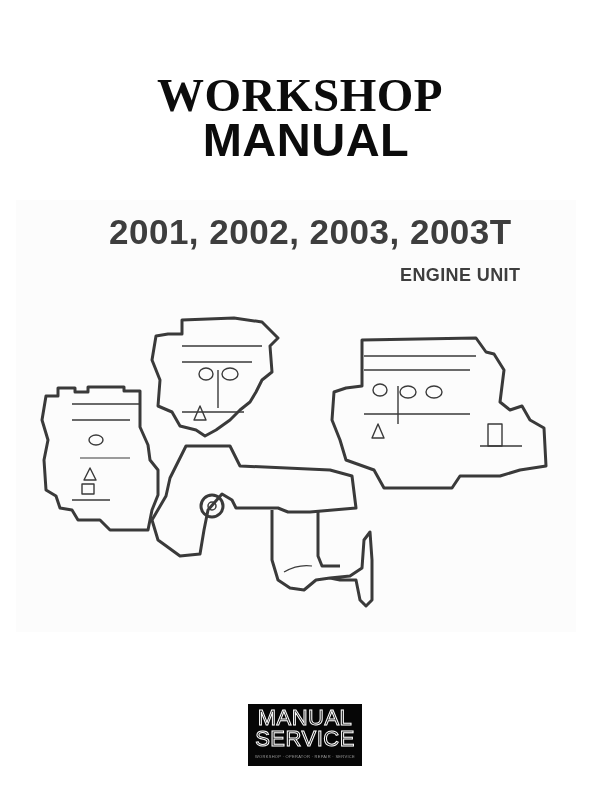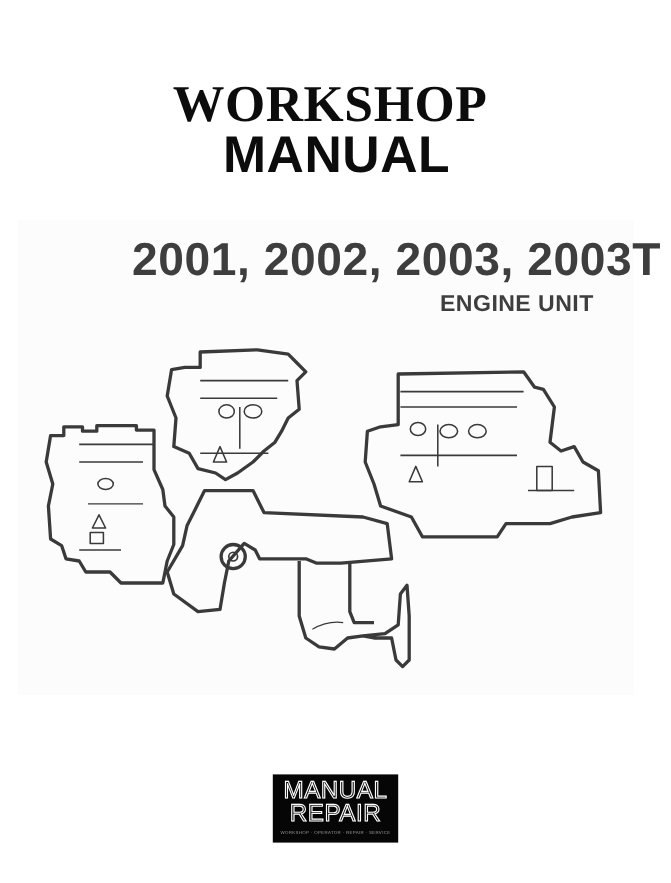--- a/index.html
+++ b/index.html
@@ -10,25 +10,25 @@
   .title {
     position:absolute; left:0; width:600px; text-align:center;
     font-weight:bold; color:#0c0c0c; font-size:47px; line-height:46px; letter-spacing:0.5px;
   }
   #t1 { top:72px;font-family:Liberation Serif, serif; }
   #t2 { top:117px; left:6px; }
   .scan {
     position:absolute; left:16px; top:200px; width:560px; height:432px; background:#fcfcfc;
   }
   .models {
-    position:absolute; left:120px; top:212px; font-weight:bold; font-size:42px;
+    position:absolute; left:109px; top:212px; font-weight:bold; font-size:35px;
     color:#3e3e3e; letter-spacing:0.5px; white-space:nowrap;
   }
   .unit {
-    position:absolute; left:400px; top:265px; font-weight:bold; font-size:21px;
+    position:absolute; left:400px; top:265px; font-weight:bold; font-size:18px;
     color:#3e3e3e; letter-spacing:0.4px;
   }
   svg.engine { position:absolute; left:0; top:300px; }
   .logo {
     position:absolute; left:248px; top:704px; width:114px; height:62px; background:#060606;
   }
   .logo .l1, .logo .l2 {
     position:absolute; left:0; width:114px; text-align:center; color:#060606;
     font-size:22px; line-height:22px; font-weight:normal; letter-spacing:0.5px;
     -webkit-text-stroke:1px #ffffff;
@@ -85,15 +85,15 @@
   <path d="M180 458 L186 446 L230 446 L240 466 L330 470 L352 476 L356 508 L310 512 L288 512 L278 508 L236 508 L232 500 L222 494 L208 510 L204 530 L200 554 L180 556 L158 540 L152 520 L166 496 L170 478 Z"></path>
   <circle cx="212" cy="506" r="11"></circle>
   <circle cx="212" cy="506" r="4" stroke-width="1.5"></circle>
   <path d="M272 510 L272 560 L278 580 L290 588 L304 590 L316 580 L330 578 L350 576 L362 568 L364 540 L370 532 L372 560 L372 600 L366 606 L360 600 L356 580 L340 580 L330 578"></path>
   <path d="M318 512 L318 556 L322 566 L340 566"></path>
   <path d="M284 572 Q298 564 312 566" stroke-width="1.2"></path>
 </svg>
 
 <div class="logo">
   <div class="l1">MANUAL</div>
-  <div class="l2">REPAIR</div>
+  <div class="l2">SERVICE</div>
   <div class="tag">WORKSHOP · OPERATOR · REPAIR · SERVICE</div>
 </div>
 
 </body></html>

